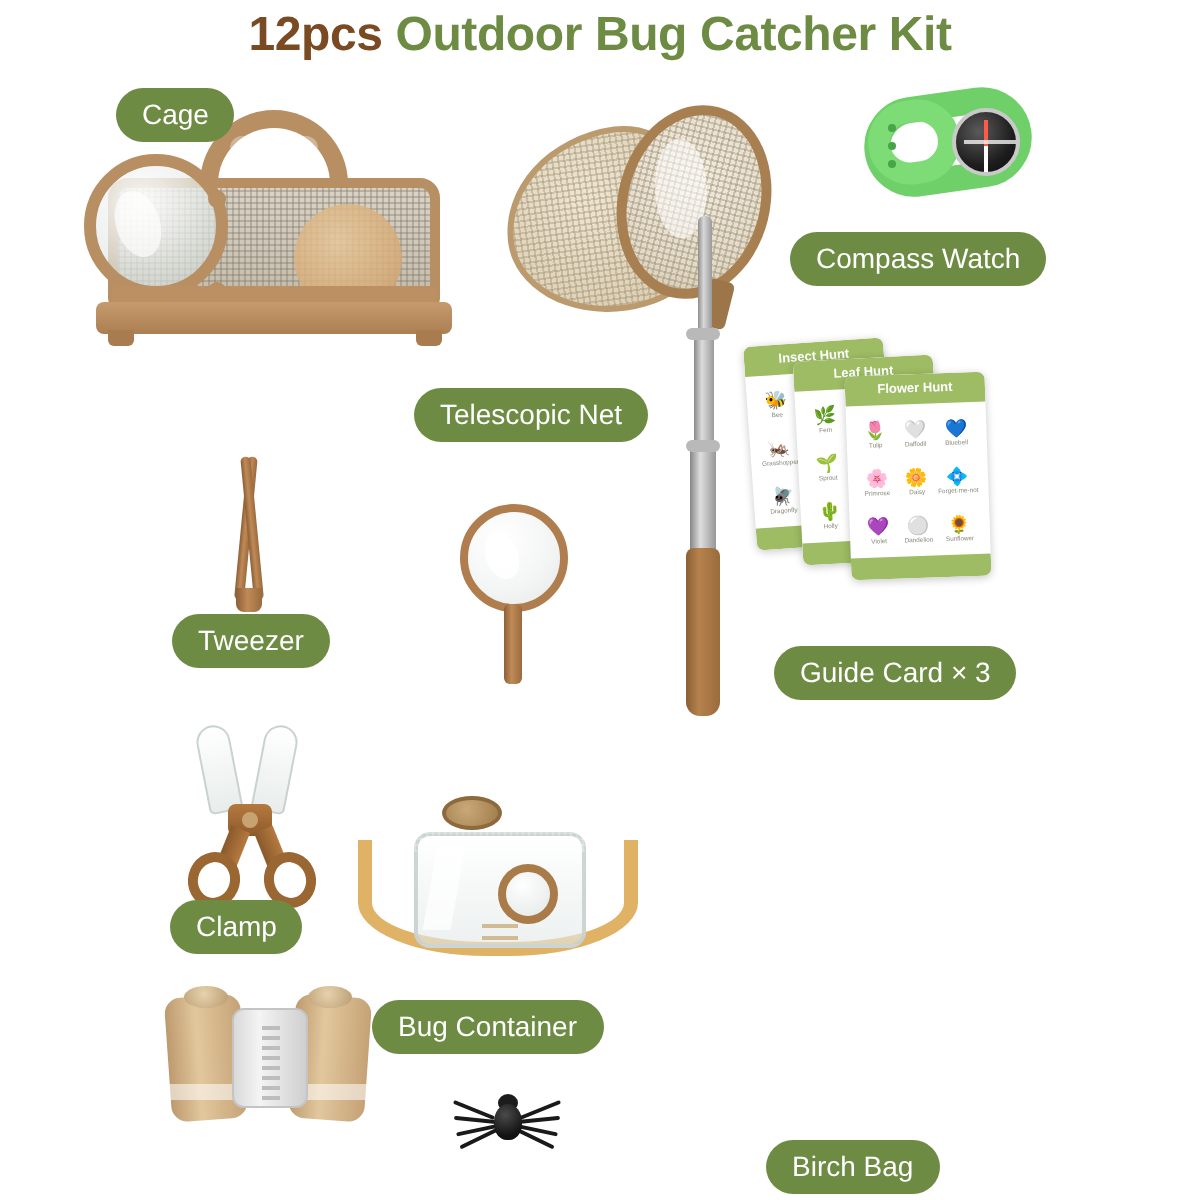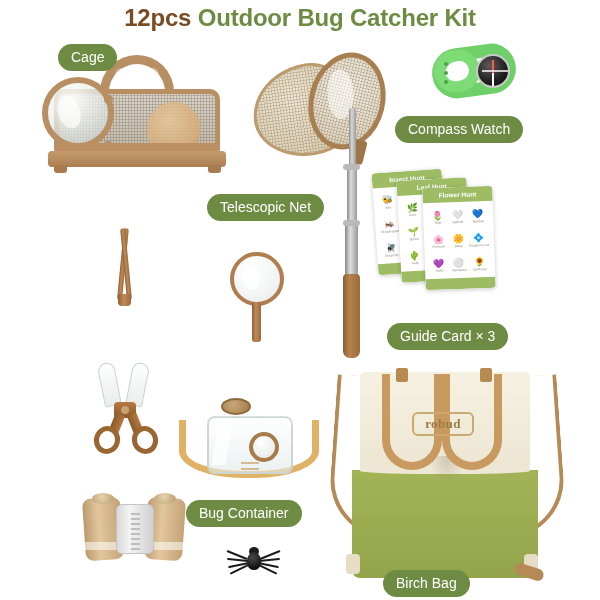--- a/index.html
+++ b/index.html
@@ -489,35 +489,37 @@
     </div>
 
   </div>
   <div class="badge" style="left:387px;top:309px;margin-top:14px;">Guide Card × 3</div>
 
   <div class="obj tweezer">
     <div class="tw-a"></div>
     <div class="tw-b"></div>
     <div class="tw-tip"></div>
   </div>
+  <div class="badge" style="left:86px;top:307px;">Tweezer</div>
 
   <div class="obj magnif">
     <div class="mg-lens"></div>
     <div class="mg-handle"></div>
   </div>
 
   <div class="obj clamp">
     <div class="cl-j1"></div>
     <div class="cl-j2"></div>
     <div class="cl-pivot"></div>
     <div class="cl-arm1"></div>
     <div class="cl-arm2"></div>
     <div class="cl-ring1"></div>
     <div class="cl-ring2"></div>
   </div>
+  <div class="badge" style="left:85px;top:450px;">Clamp</div>
 
   <div class="obj bugbox">
     <div class="bb-strap"></div>
     <div class="bb-body">
       <div class="bb-ladder"></div>
     </div>
     <div class="bb-lid"></div>
     <div class="bb-cap"></div>
     <div class="bb-lens"></div>
   </div>
@@ -539,31 +541,15 @@
     <div class="sp-leg" style="left:0px;transform:rotate(-12deg);top:24px"></div>
     <div class="sp-leg" style="left:1px;transform:rotate(-26deg);top:28px"></div>
     <div class="sp-leg" style="left:31px;transform:rotate(-22deg)"></div>
     <div class="sp-leg" style="left:30px;transform:rotate(-6deg);top:19px"></div>
     <div class="sp-leg" style="left:29px;transform:rotate(12deg);top:24px"></div>
     <div class="sp-leg" style="left:28px;transform:rotate(26deg);top:28px"></div>
     <div class="sp-head"></div>
     <div class="sp-body"></div>
   </div>
 
-  <div class="obj bag">
-    <div class="bag-cordl"></div>
-    <div class="bag-cordr"></div>
-    <div class="bag-top"></div>
-    <div class="bag-bot"></div>
-    <div class="bag-seam"></div>
-    <div class="bag-vshadow"></div>
-    <div class="bag-strap bag-strapl"></div>
-    <div class="bag-strap bag-strapr"></div>
-    <div class="bag-tab bag-tabl"></div>
-    <div class="bag-tab bag-tabr"></div>
-    <div class="bag-logo">robud</div>
-    <div class="bag-cinch bag-cinchl"></div>
-    <div class="bag-cinch bag-cinchr"></div>
-    <div class="bag-knot"></div>
-  </div>
   <div class="badge" style="left:383px;top:570px;">Birch Bag</div>
 
 </div>
 
 </body></html>

